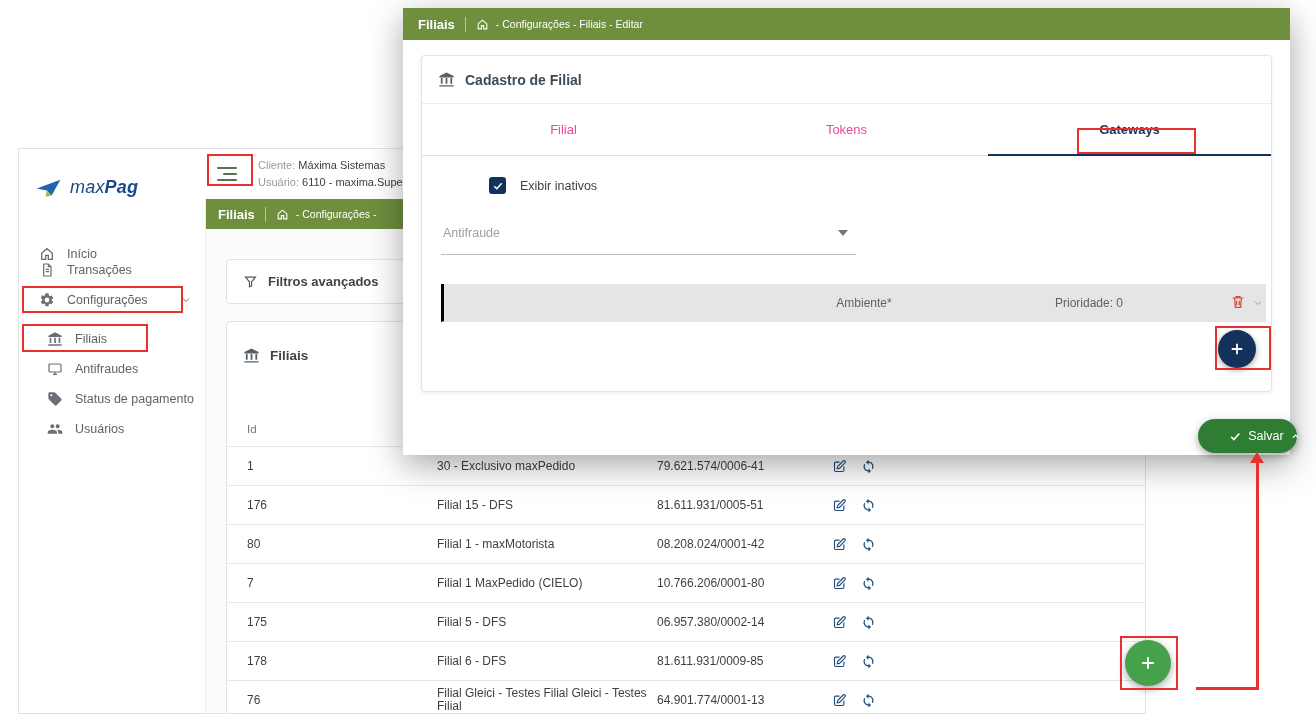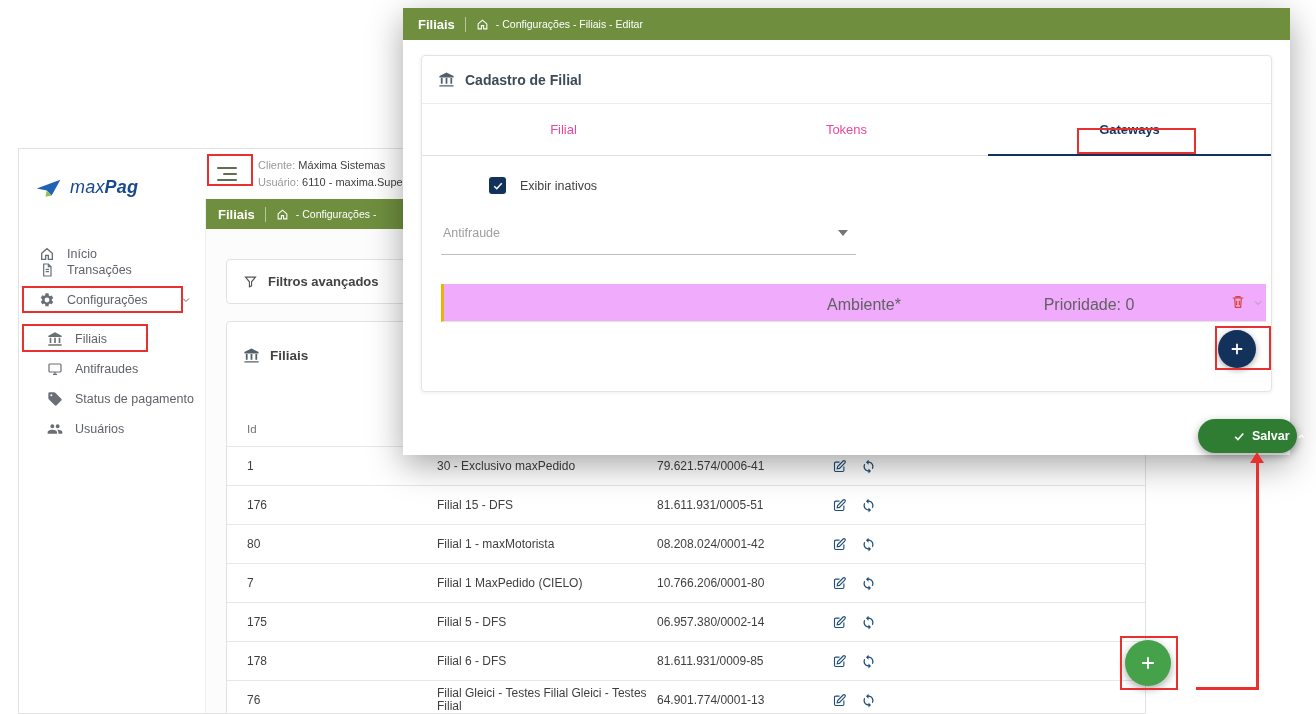--- a/index.html
+++ b/index.html
@@ -79,33 +79,33 @@
   .tab.active { color:#13325b; font-weight:700; }
   .tab.active::after { content:""; position:absolute; left:0; right:0; bottom:-1px; height:2px; background:#13325b; }
 
   .checkbox-row { position:absolute; left:19px; top:121px; display:flex; align-items:center; gap:14px;
                   font-size:12.5px; color:#424242;padding-left:48px; }
   .checkbox { width:17px; height:17px; background:#13325b; border-radius:3px; display:flex;
               align-items:center; justify-content:center; cursor:pointer; }
   .select-field { position:absolute; left:19px; top:163px; width:415px; height:36px;
                   border-bottom:1px solid #bdbdbd; font-size:12.5px; color:#9e9e9e;
                   display:flex; align-items:center; justify-content:space-between; padding:0 8px 8px 2px; cursor:pointer; }
-  .gateway-row { position:absolute; left:19px; top:228px; width:825px; height:38px; background:#f0abfc;
-                 border-bottom:1px solid #e3e3e3; border-left:3px solid #eab308; font-size:16px; color:#616161; }
+  .gateway-row { position:absolute; left:19px; top:228px; width:825px; height:38px; background:#e5e5e5;
+                 border-bottom:1px solid #e3e3e3; border-left:3px solid #000000; font-size:12px; color:#616161; }
   .gr-ambiente { position:absolute; left:330px; top:12px; width:180px; text-align:center; }
   .gr-prior { position:absolute; left:560px; top:12px; width:170px; text-align:center; }
   .gr-trash { position:absolute; right:20px; top:10px; color:#d9433b; cursor:pointer; }
   .gr-chevron { position:absolute; right:2px; top:13px; color:#9e9e9e; cursor:pointer; }
   .add-btn { position:absolute; right:15px; top:274px; width:38px; height:38px; border-radius:50%;
              background:#13325b; display:flex; align-items:center; justify-content:center;
              box-shadow:0 2px 6px rgba(0,0,0,.35); cursor:pointer; }
 
   .save-btn { position:absolute; left:1198px; top:419px; width:99px; height:34px; border-radius:17px;
-              background:#2e7d32; color:#fff; display:flex; align-items:center; justify-content:flex-start;
-              gap:6px; font-size:12.5px; font-weight:700; box-shadow:0 3px 8px rgba(0,0,0,.35);
+              background:#2e7d32; color:#fff; display:flex; align-items:center; justify-content:center;
+              gap:6px; font-size:12.5px; font-weight:400; box-shadow:0 3px 8px rgba(0,0,0,.35);
               z-index:25; cursor:pointer;padding-left:35px; }
 
   
   .anno { position:absolute; border:2px solid #e8302e; z-index:40; pointer-events:none; }
   .anno-hamburger { left:207px; top:154px; width:46px; height:32px; }
   .anno-config   { left:22px;  top:286px; width:161px; height:27px; }
   .anno-filiais  { left:22px;  top:324px; width:126px; height:28px; }
   .anno-gateways { left:1077px; top:128px; width:119px; height:26px; }
   .anno-addbtn   { left:1215px; top:326px; width:56px; height:44px; }
   .anno-fab      { left:1120px; top:636px; width:58px; height:54px; }

